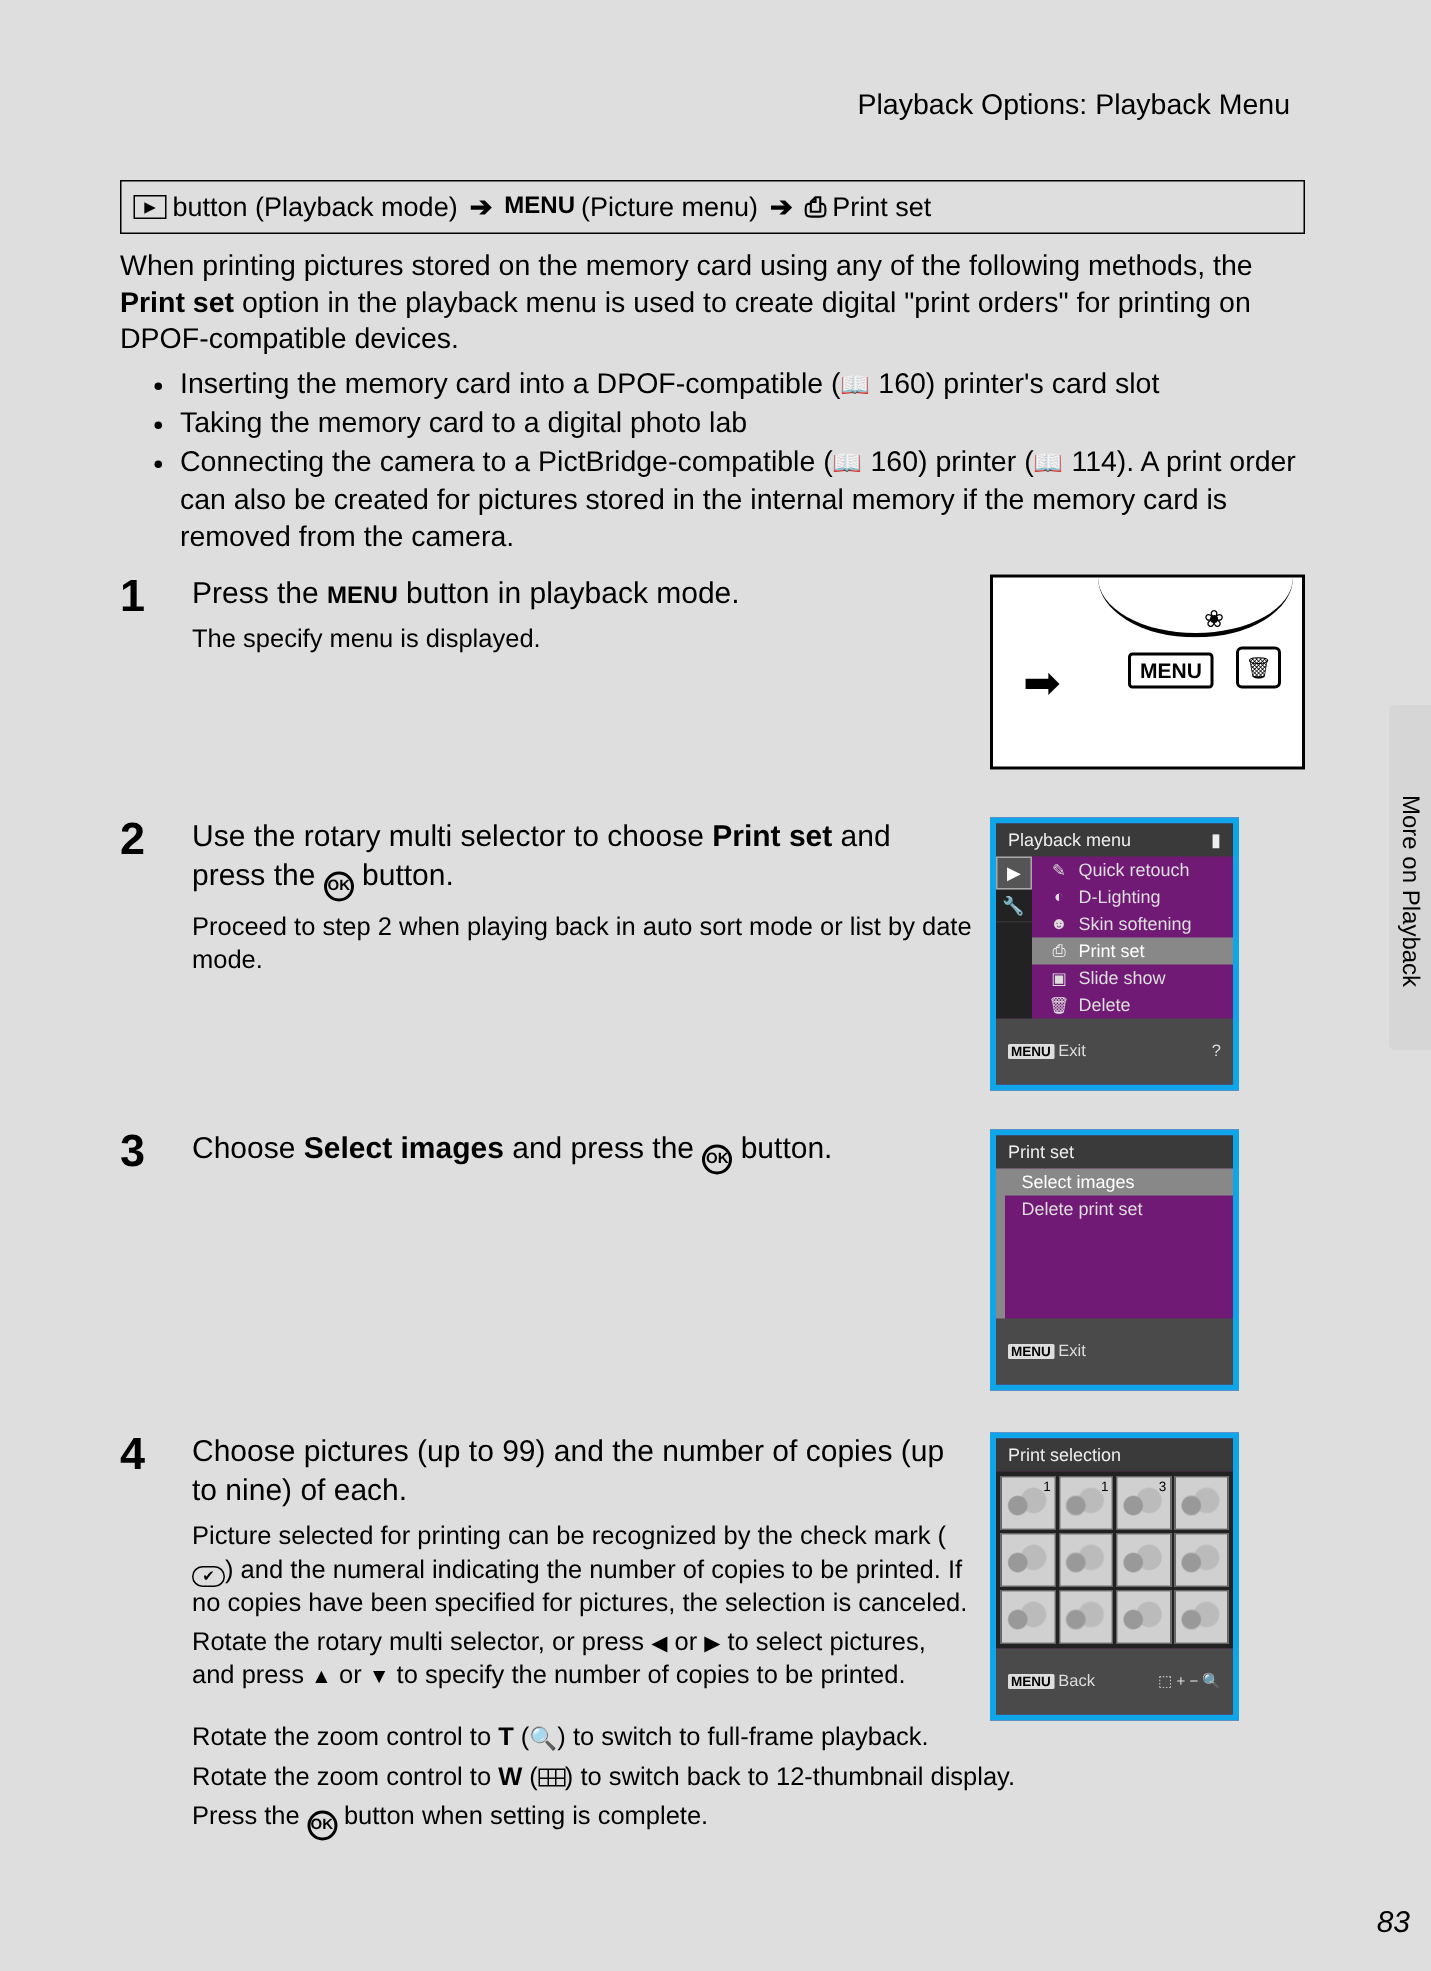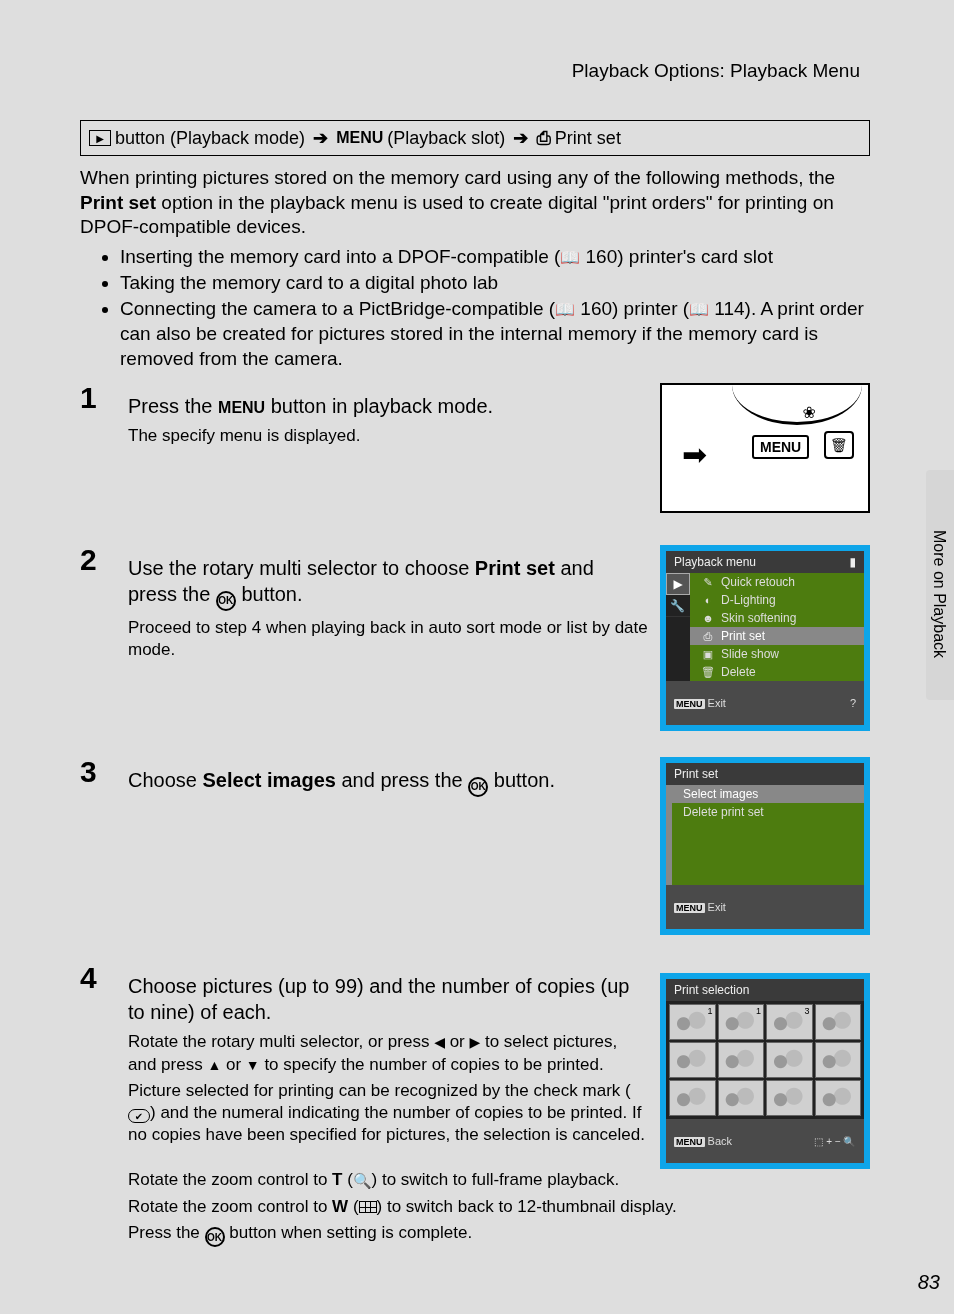--- a/index.html
+++ b/index.html
@@ -53,21 +53,21 @@
   .intro b { font-weight:bold; }
   ul.bullets { list-style: disc; margin-left: 40px; font-size:19px; line-height:1.32; }
   ul.bullets li { margin-bottom:1px; }
   .book-icon { font-size:16px; vertical-align:0px; }
   .steps { margin-top:12px; }
   .step { display:flex; gap:12px; margin-bottom:8px; }
   .step-num {
     font-size: 30px; font-weight:bold; width:36px; flex-shrink:0;
     line-height:1;
   }
-  .step-body { flex:1;margin-top:10px; }
+  .step-body { flex:1; }
   .step-heading { font-size:20px; line-height:1.3; margin-bottom:6px; }
   .step-heading b { font-weight:bold; }
   .step-sub { font-size:17px; line-height:1.3; margin-left:0px; color:#000; margin-bottom:4px;}
   .step-fig {
     width:210px; flex-shrink:0;
   }
   .sidebar-tab {
     position:absolute;
     right:0; top:470px;
     width:28px; height:230px;
@@ -80,22 +80,22 @@
     writing-mode: vertical-rl;
     font-size:16px;
   }
   .page-num {
     position:absolute;
     right:14px; bottom:20px;
     font-size:20px; font-style:italic;
   }
   
   .cam-screen {
-    width:210px; background:#4d7c0f; color:#ddd; font-size:12px;
-    border:6px solid #0ea5e9;
+    width:166px; background:#701a75; color:#ddd; font-size:12px;
+    border:4px solid #0ea5e9;
   }
   .cam-title { background:#3a3a3a; padding:4px 8px; font-size:12px; color:#eee; display:flex; justify-content:space-between;}
   .cam-list { padding:0; }
   .cam-row { display:flex; align-items:center; gap:6px; padding:2px 8px; border-left:3px solid transparent;}
   .cam-row.sel { background:#888; color:#fff; }
   .cam-row .ci { width:14px; text-align:center; font-size:11px;}
   .cam-foot { background:#4a4a4a; padding:16px 8px; font-size:11px; display:flex; justify-content:space-between; align-items:center;}
   .cam-foot .mbtn { background:#ddd; color:#000; font-size:9px; padding:0 2px; font-weight:bold; border-radius:1px;}
   .cam-side { display:flex; }
   .cam-side-tabs { width:24px; background:#222; display:flex; flex-direction:column;}
@@ -167,21 +167,21 @@
 
 
   <div class="breadcrumb-box">
     <span class="seg">
       <span class="play-icon-box">▶</span>
       <span>button (Playback mode)</span>
     </span>
     <span class="arrow">➔</span>
     <span class="seg">
       <span class="menu-word">MENU</span>
-      <span>(Playback slot)</span>
+      <span>(Picture menu)</span>
     </span>
     <span class="arrow">➔</span>
     <span class="seg">
       <span class="printset-icon">⎙</span>
       <span>Print set</span>
     </span>
   </div>
 
   <div class="intro">
     <span>When printing pictures stored on the memory card using any of the following methods, the </span><b>Print set</b><span> option in the playback menu is used to create digital "print orders" for printing on DPOF-compatible devices.</span>
@@ -218,21 +218,21 @@
     </div>
 
     <div style="height:24px"></div>
 
     <div class="step">
       <div class="step-num">2</div>
       <div class="step-body">
         <div class="step-heading">
           <span>Use the rotary multi selector to choose </span><b>Print set</b><span> and press the </span><span class="ok-circle">OK</span><span> button.</span>
         </div>
-        <div class="step-sub">Proceed to step 4 when playing back in auto sort mode or list by date mode.</div>
+        <div class="step-sub">Proceed to step 2 when playing back in auto sort mode or list by date mode.</div>
       </div>
       <div class="step-fig">
         <div class="cam-screen">
           <div class="cam-title">
               <span>Playback menu</span>
               <span>▮</span>
             </div>
           <div class="cam-side">
             <div class="cam-side-tabs">
               <div class="t active">▶</div>
@@ -315,24 +315,24 @@
 
     <div style="height:20px"></div>
 
     <div class="step" style="align-items:flex-start;">
       <div class="step-num">4</div>
       <div class="step-body">
         <div style="display:flex; gap:12px; align-items:flex-start;">
           <div style="flex:1;">
             <div class="step-heading">Choose pictures (up to 99) and the number of copies (up to nine) of each.</div>
             <div class="step-sub">
+              <span>Picture selected for printing can be recognized by the check mark (</span><span class="checkwave">✔</span><span>) and the numeral indicating the number of copies to be printed. If no copies have been specified for pictures, the selection is canceled.</span>
+            </div>
+            <div class="step-sub">
               <span>Rotate the rotary multi selector, or press </span><span class="tri">◀</span><span> or </span><span class="tri">▶</span><span> to select pictures, and press </span><span class="tri">▲</span><span> or </span><span class="tri">▼</span><span> to specify the number of copies to be printed.</span>
-            </div>
-            <div class="step-sub">
-              <span>Picture selected for printing can be recognized by the check mark (</span><span class="checkwave">✔</span><span>) and the numeral indicating the number of copies to be printed. If no copies have been specified for pictures, the selection is canceled.</span>
             </div>
           </div>
           <div class="step-fig" style="width:210px;">
             <div class="cam-screen">
               <div class="cam-title">
                   <span>Print selection</span>
                 </div>
               <div class="thumb-grid">
                 <div class="thumb">
                     <div class="scribble"></div>

